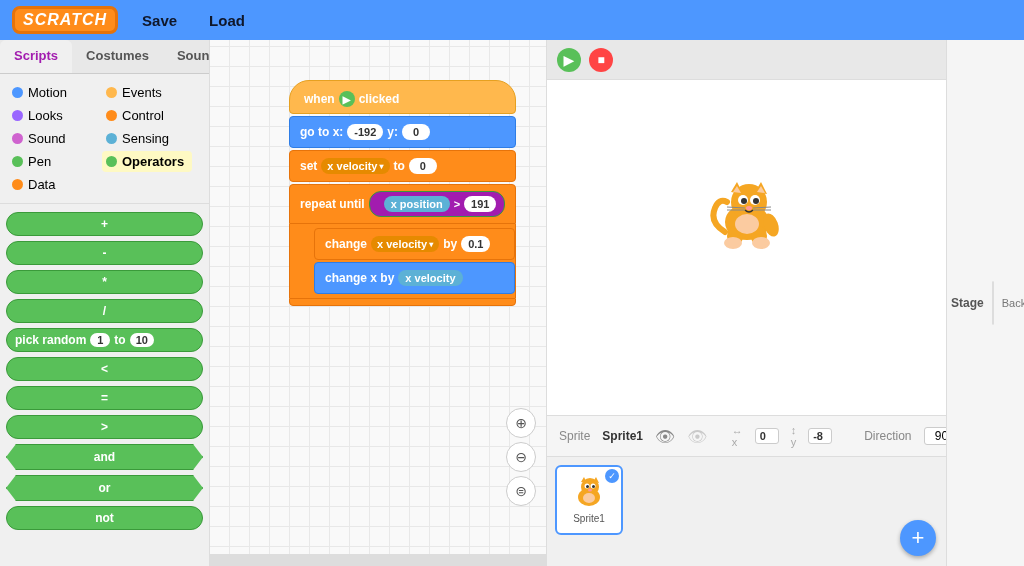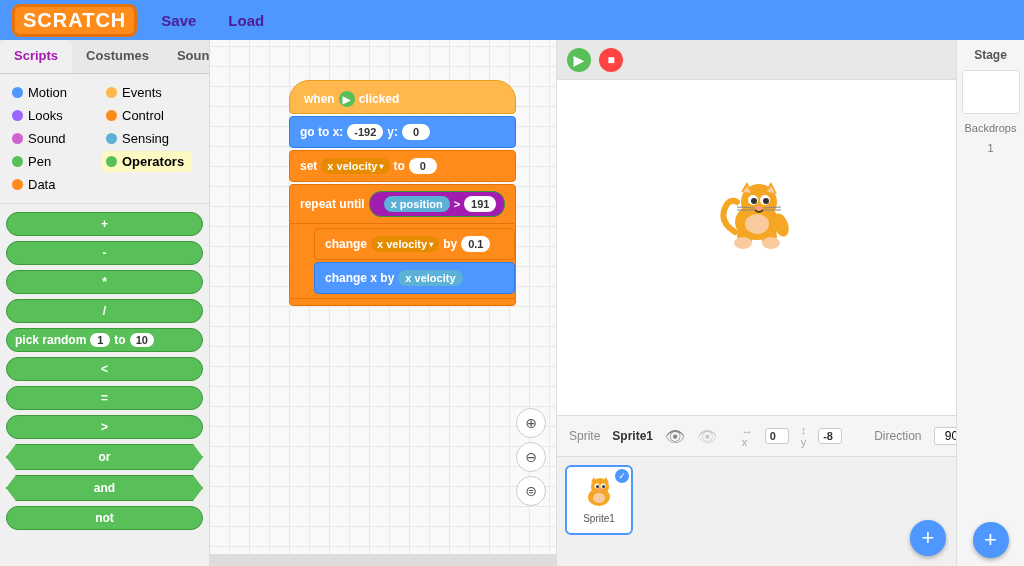--- a/index.html
+++ b/index.html
@@ -13,28 +13,29 @@
       align-items: center;
       padding: 0 12px;
       gap: 16px;
     }
     #scratch-logo {
       background: #ff8c1a;
       border: 3px solid #e6730a;
       border-radius: 8px;
       padding: 2px 8px;
       font-weight: 900;
-      font-size: 20px;
-      color: white;
+      font-size: 16px;
+      color: white;
+      font-style: italic;
       letter-spacing: 1px;
     }
     .top-btn {
       background: transparent;
       border: none;
-      color: #4c1d95;
+      color: #0f172a;
       font-size: 15px;
       font-weight: bold;
       cursor: pointer;
       padding: 4px 8px;
     }
 
     
     #main {
       display: flex;
       height: 526px;
@@ -420,25 +421,25 @@
       font-size: 22px;
       cursor: pointer;
       position: absolute;
       bottom: 10px;
       right: 10px;
       box-shadow: 0 2px 4px rgba(0,0,0,0.3);
     }
 
     
     #stage-side {
-      width: 68px;
+      width: 78px;
       background: #f5f5f5;
       border-left: 1px solid #ddd;
       display: flex;
-      flex-direction: column;
+      flex-direction: row;
       align-items: center;
       padding: 8px 4px;
       gap: 8px;
     }
     .stage-thumb {
       width: 58px;
       height: 44px;
       background: white;
       border: 1px solid #ddd;
       border-radius: 4px;
@@ -592,24 +593,24 @@
         <span>&lt;</span>
       </div>
       <div class="block-pill block-green">
         <span>=</span>
       </div>
       <div class="block-pill block-green">
         <span>&gt;</span>
       </div>
 
       <div class="bool-block" style="clip-path:polygon(10px 0%, calc(100% - 10px) 0%, 100% 50%, calc(100% - 10px) 100%, 10px 100%, 0% 50%); padding: 5px 20px;">
+        <span>and</span>
+      </div>
+      <div class="bool-block" style="clip-path:polygon(10px 0%, calc(100% - 10px) 0%, 100% 50%, calc(100% - 10px) 100%, 10px 100%, 0% 50%); padding: 5px 20px;">
         <span>or</span>
-      </div>
-      <div class="bool-block" style="clip-path:polygon(10px 0%, calc(100% - 10px) 0%, 100% 50%, calc(100% - 10px) 100%, 10px 100%, 0% 50%); padding: 5px 20px;">
-        <span>and</span>
       </div>
       <div class="block-pill block-green">
         <span>not</span>
       </div>
     </div>
   </div>
 
   <div id="script-area">
     <div id="script-canvas"></div>
 

